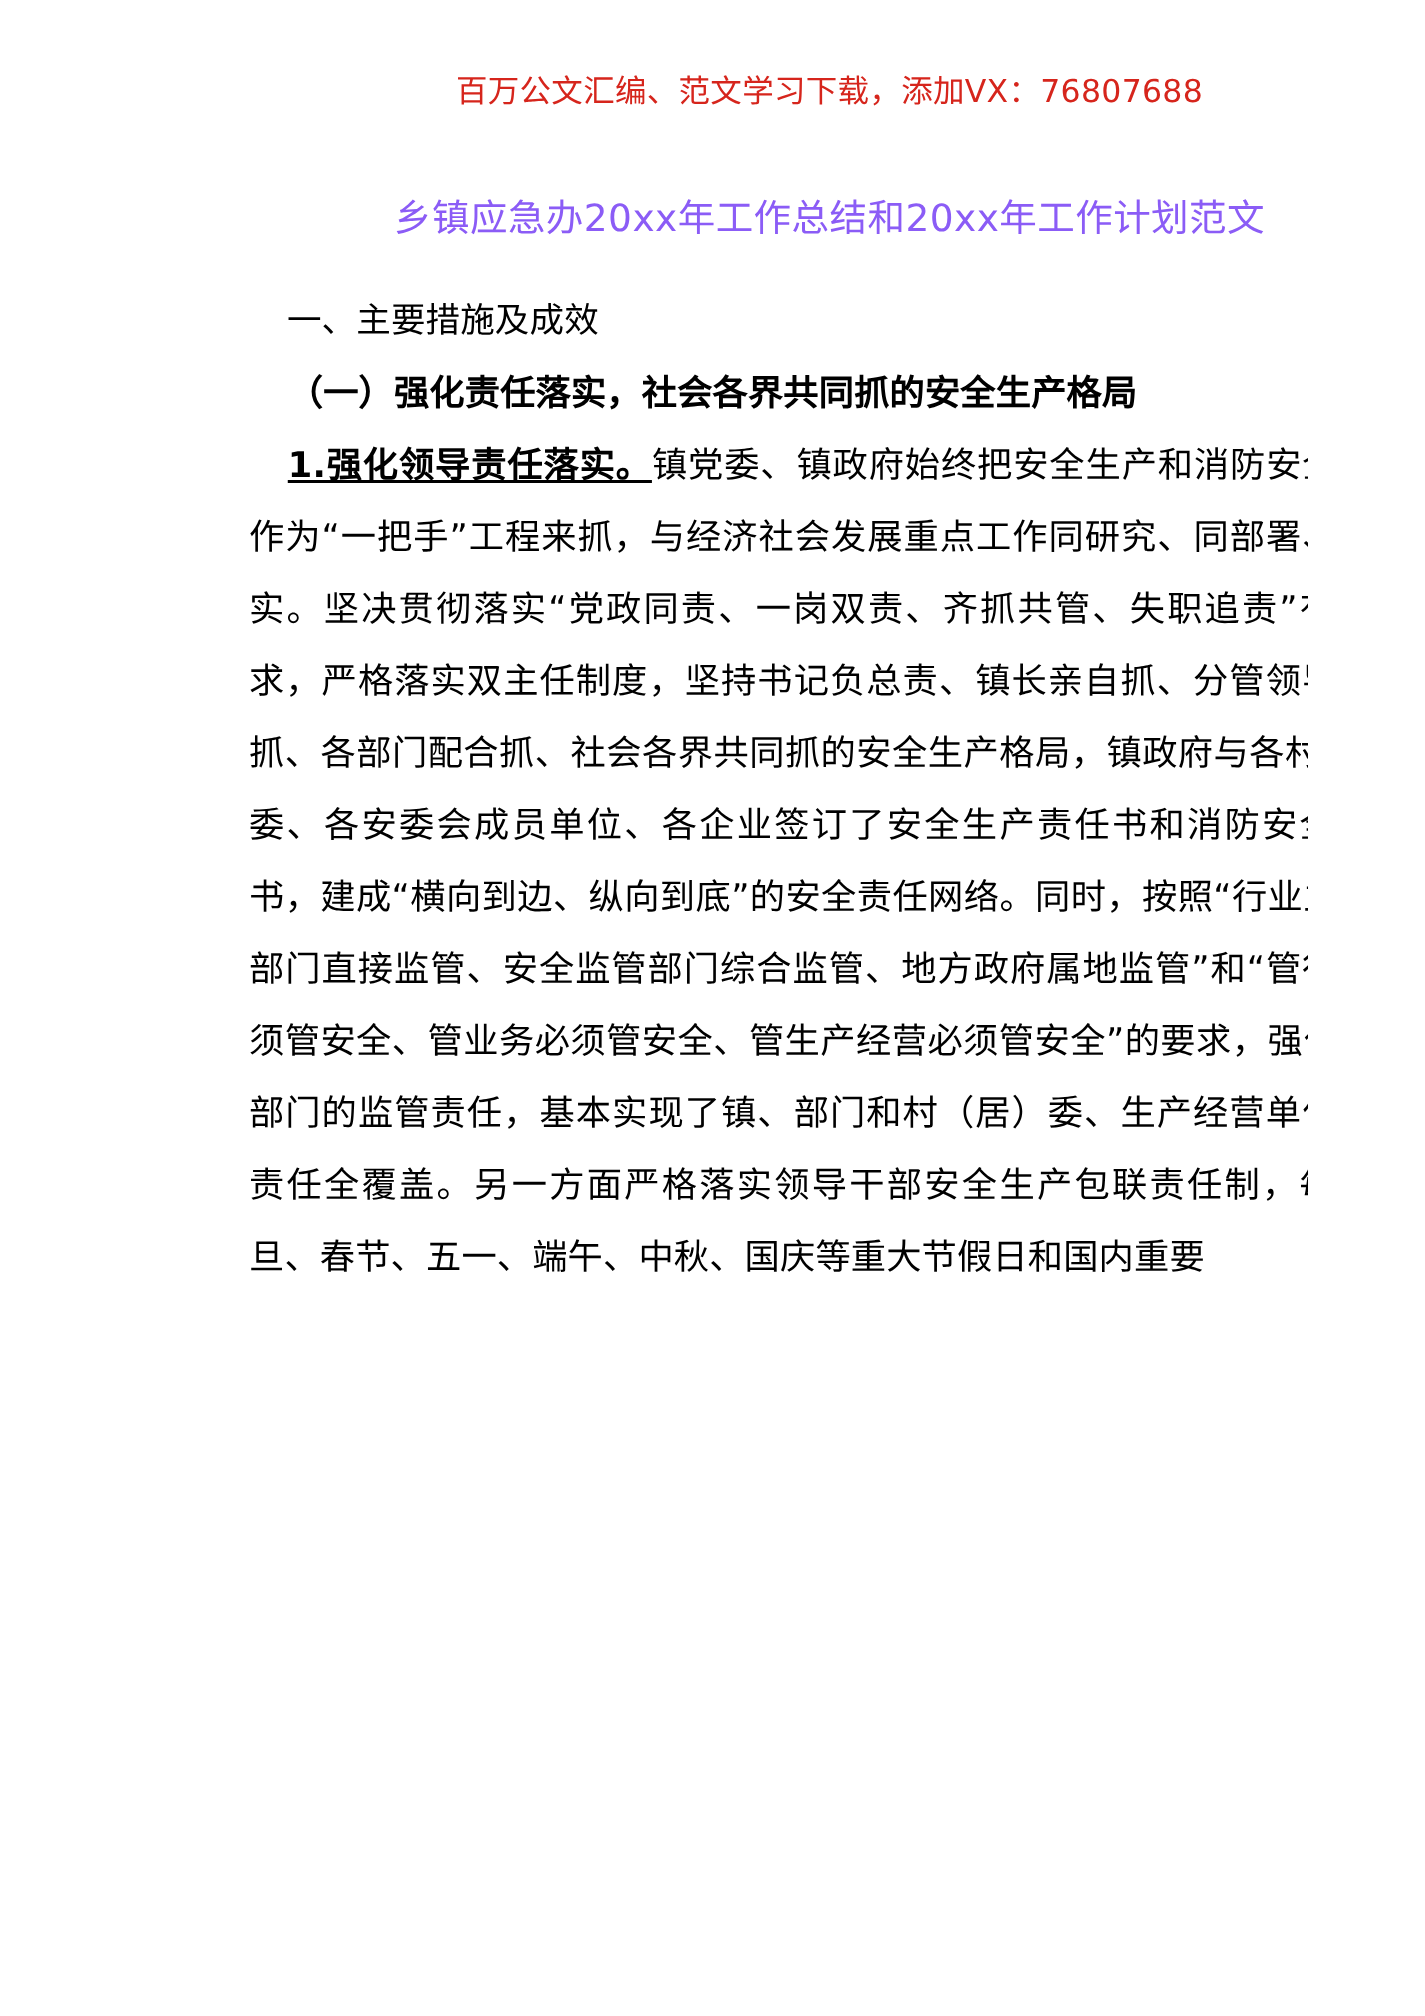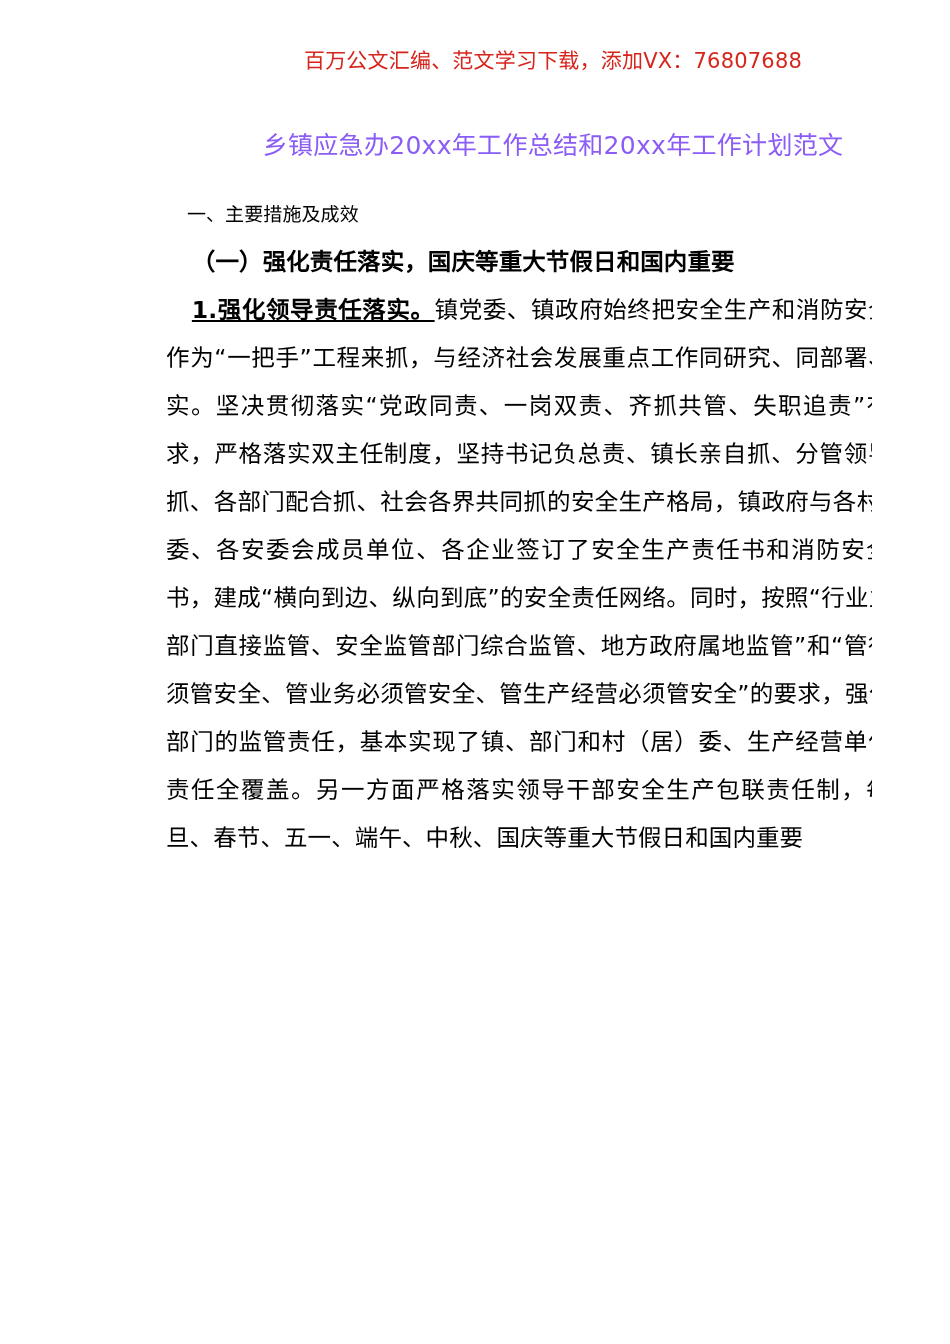--- a/index.html
+++ b/index.html
@@ -76,21 +76,21 @@
   p.indent-2 { text-indent: 2em; }
   p.indent-1 { text-indent: 1.1em; }
 
   .bold-run {
     font-weight: 700;
     text-decoration: underline;
   }
 
   h2.heading-1 {
     margin: 0;
-    font-size: 19px;
+    font-size: 23px;
     line-height: 48px;
     font-weight: 400;
     text-indent: 1.1em;
     letter-spacing: 0.1px;
     color: #000000;
   }
 
   h3.heading-2 {
     margin: 0;
     font-size: 23.5px;
@@ -108,19 +108,19 @@
 
   <div class="promo-banner">百万公文汇编、范文学习下载，添加VX：76807688</div>
 
   <div class="doc-title">乡镇应急办20xx年工作总结和20xx年工作计划范文</div>
 
   <div class="body-column">
 
 
     <h2 class="heading-1">一、主要措施及成效</h2>
 
-    <h3 class="heading-2">（一）强化责任落实，国庆等重大节假日和国内重要</h3>
+    <h3 class="heading-2">（一）强化责任落实，社会各界共同抓的安全生产格局</h3>
 
     <p class="para indent-1"><span class="bold-run">1.强化领导责任落实。</span><span>镇党委、镇政府始终把安全生产和消防安全工作作为“一把手”工程来抓，与经济社会发展重点工作同研究、同部署、同落实。坚决贯彻落实“党政同责、一岗双责、齐抓共管、失职追责”有关要求，严格落实双主任制度，坚持书记负总责、镇长亲自抓、分管领导具体抓、各部门配合抓、社会各界共同抓的安全生产格局，镇政府与各村（居）委、各安委会成员单位、各企业签订了安全生产责任书和消防安全承诺书，建成“横向到边、纵向到底”的安全责任网络。同时，按照“行业主管、部门直接监管、安全监管部门综合监管、地方政府属地监管”和“管行业必须管安全、管业务必须管安全、管生产经营必须管安全”的要求，强化政府部门的监管责任，基本实现了镇、部门和村（居）委、生产经营单位安全责任全覆盖。另一方面严格落实领导干部安全生产包联责任制，每逢元旦、春节、五一、端午、中秋、国庆等重大节假日和国内重要</span></p>
 
   </div>
 
 </div>
 
 </body></html>

